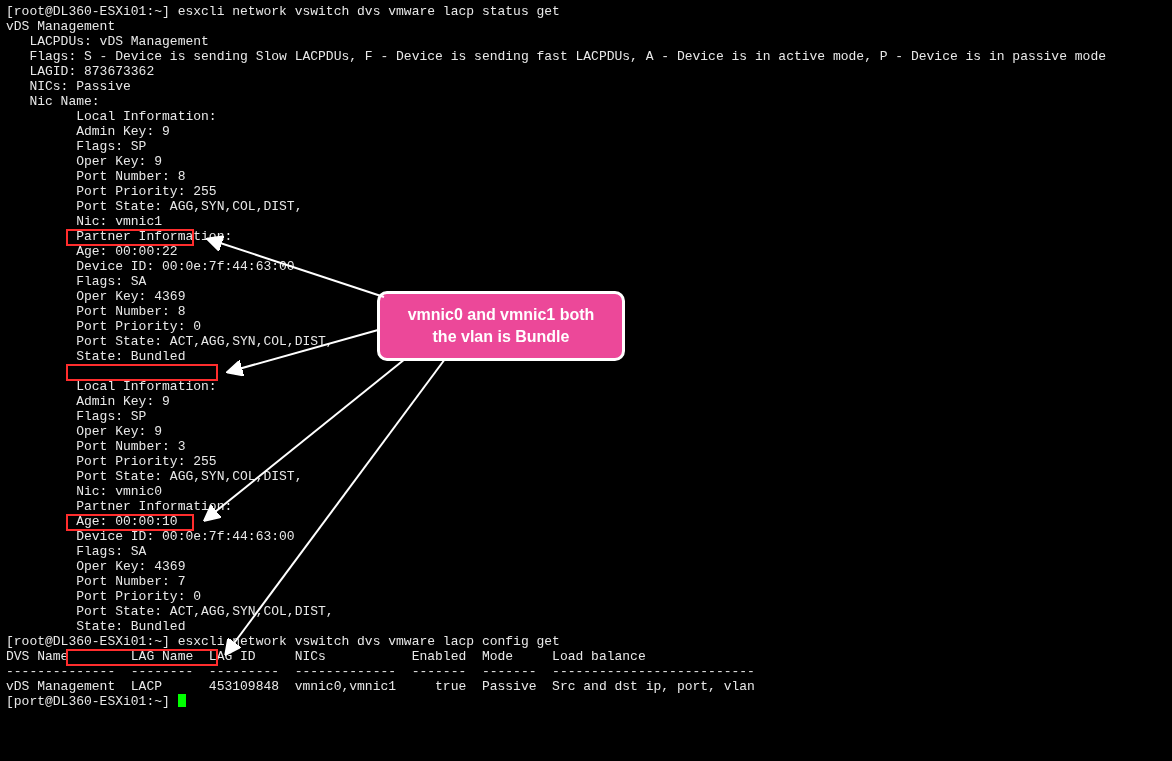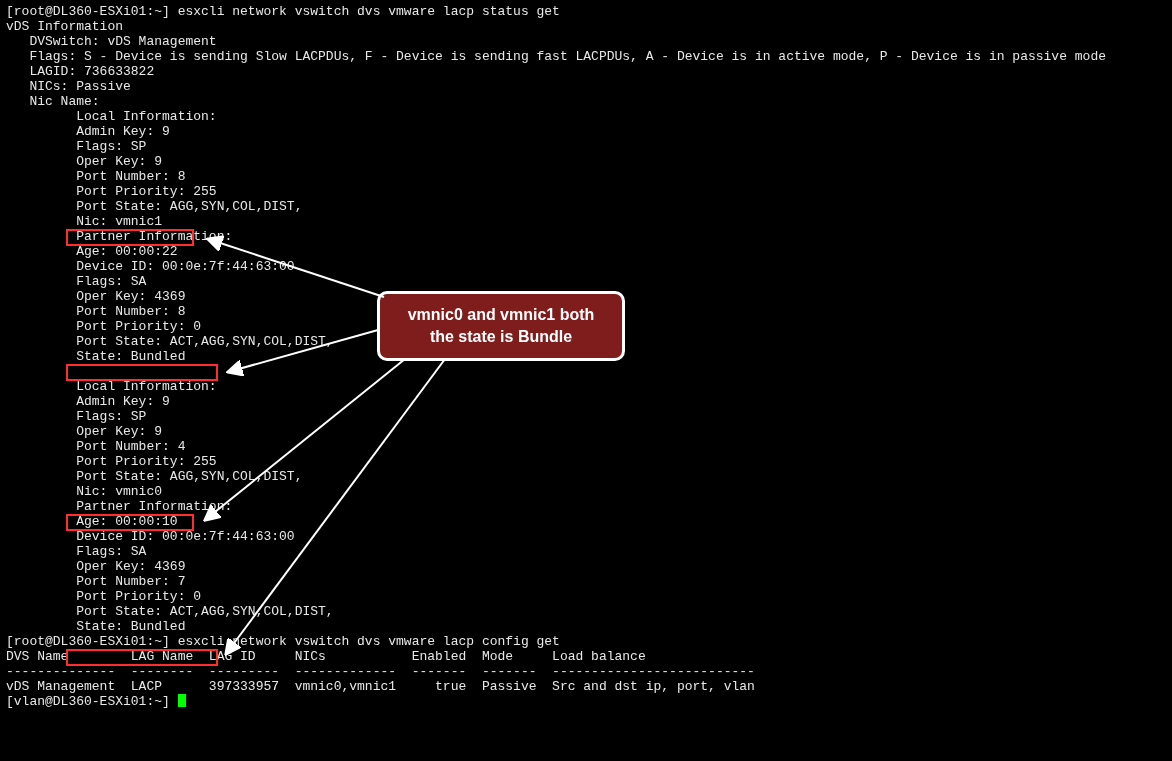--- a/index.html
+++ b/index.html
@@ -26,21 +26,21 @@
     pointer-events:none;
   }
   .arrow{
     position:absolute;
     stroke:#fff;
     fill:#fff;
     pointer-events:none;
   }
   .callout{
     position:absolute;
-    background:#7f1d1d;
+    background:#ec4899;
     border:3px solid #fff;
     border-radius:10px;
     padding:10px 16px;
     color:#fff;
     font-family:Arial,Helvetica,sans-serif;
     font-size:16px;
     font-weight:bold;
     text-align:center;
     line-height:22px;
     pointer-events:none;
@@ -50,24 +50,24 @@
     width:8px;height:13px;
     background:#00ff00;
     vertical-align:middle;
     margin-top:-2px;
   }
 </style>
 </head>
 <body>
 
 <pre class="term"><span>[root@DL360-ESXi01:~] esxcli network vswitch dvs vmware lacp status get</span>
-<span>vDS Information</span>
-<span>   DVSwitch: vDS Management</span>
+<span>vDS Management</span>
+<span>   LACPDUs: vDS Management</span>
 <span>   Flags: S - Device is sending Slow LACPDUs, F - Device is sending fast LACPDUs, A - Device is in active mode, P - Device is in passive mode</span>
-<span>   LAGID: 736633822</span>
+<span>   LAGID: 873673362</span>
 <span>   NICs: Passive</span>
 <span>   Nic Name:</span>
 <span>         Local Information:</span>
 <span>         Admin Key: 9</span>
 <span>         Flags: SP</span>
 <span>         Oper Key: 9</span>
 <span>         Port Number: 8</span>
 <span>         Port Priority: 255</span>
 <span>         Port State: AGG,SYN,COL,DIST,</span>
 <span>         Nic: vmnic1</span>
@@ -78,48 +78,48 @@
 <span>         Oper Key: 4369</span>
 <span>         Port Number: 8</span>
 <span>         Port Priority: 0</span>
 <span>         Port State: ACT,AGG,SYN,COL,DIST,</span>
 <span>         State: Bundled</span>
 
 <span>         Local Information:</span>
 <span>         Admin Key: 9</span>
 <span>         Flags: SP</span>
 <span>         Oper Key: 9</span>
-<span>         Port Number: 4</span>
+<span>         Port Number: 3</span>
 <span>         Port Priority: 255</span>
 <span>         Port State: AGG,SYN,COL,DIST,</span>
 <span>         Nic: vmnic0</span>
 <span>         Partner Information:</span>
 <span>         Age: 00:00:10</span>
 <span>         Device ID: 00:0e:7f:44:63:00</span>
 <span>         Flags: SA</span>
 <span>         Oper Key: 4369</span>
 <span>         Port Number: 7</span>
 <span>         Port Priority: 0</span>
 <span>         Port State: ACT,AGG,SYN,COL,DIST,</span>
 <span>         State: Bundled</span>
 <span>[root@DL360-ESXi01:~] esxcli network vswitch dvs vmware lacp config get</span>
 <span>DVS Name        LAG Name  LAG ID     NICs           Enabled  Mode     Load balance</span>
 <span>--------------  --------  ---------  -------------  -------  -------  --------------------------</span>
-<span>vDS Management  LACP      397333957  vmnic0,vmnic1     true  Passive  Src and dst ip, port, vlan</span>
-<span>[vlan@DL360-ESXi01:~] </span><span class="cursor"></span>
+<span>vDS Management  LACP      453109848  vmnic0,vmnic1     true  Passive  Src and dst ip, port, vlan</span>
+<span>[port@DL360-ESXi01:~] </span><span class="cursor"></span>
 </pre>
 
 <div class="hlbox" style="left:66px;top:229px;width:128px;height:17px;"></div>
 <div class="hlbox" style="left:66px;top:364px;width:152px;height:17px;"></div>
 <div class="hlbox" style="left:66px;top:514px;width:128px;height:17px;"></div>
 <div class="hlbox" style="left:66px;top:649px;width:152px;height:17px;"></div>
 
 <div class="callout" style="left:377px;top:291px;width:210px;">
   <span>vmnic0 and vmnic1 both</span><br>
-  <span>the state is Bundle</span>
+  <span>the vlan is Bundle</span>
 </div>
 
 <svg class="arrow" width="1172" height="761" style="left:0;top:0;position:absolute">
   <defs>
     <marker id="ah" viewBox="0 0 10 10" refX="9" refY="5" markerWidth="8" markerHeight="8" orient="auto-start-reverse">
       <path d="M 0 0 L 10 5 L 0 10 z" fill="#fff"></path>
     </marker>
   </defs>
 
   <line x1="384" y1="297" x2="208" y2="239" stroke="#fff" stroke-width="2" marker-end="url(#ah)"></line>

